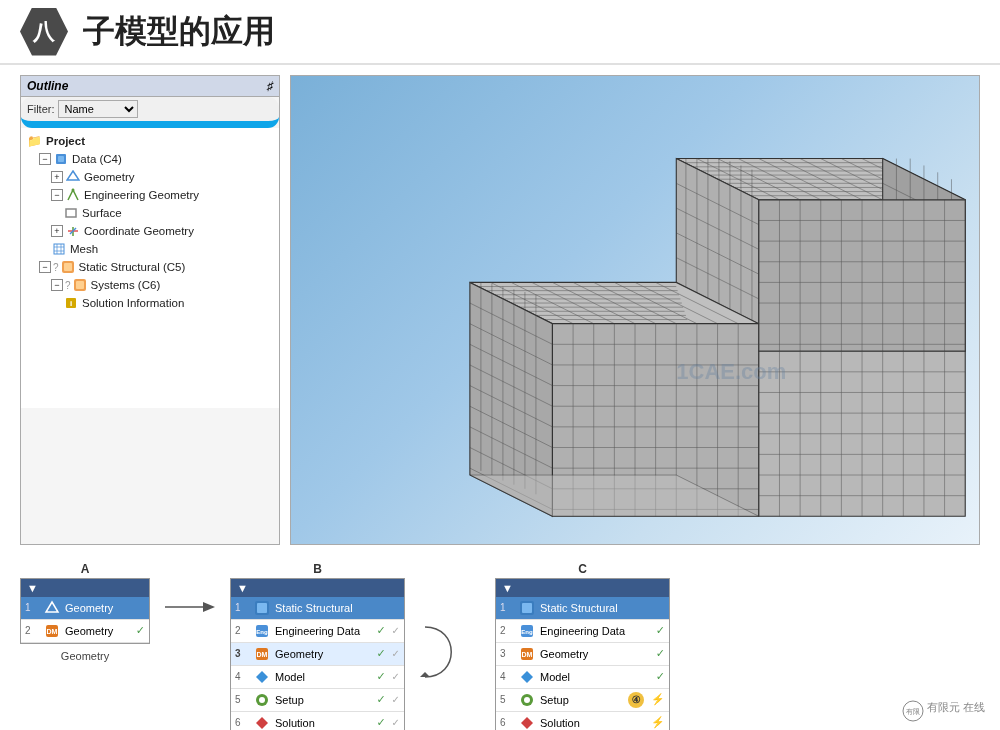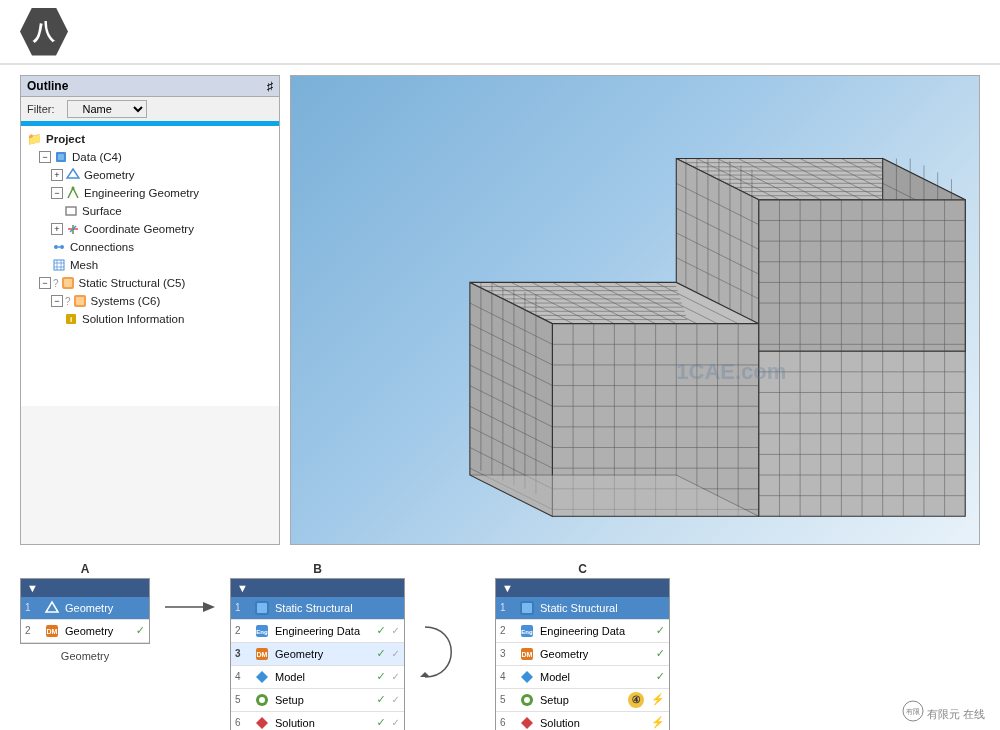--- a/index.html
+++ b/index.html
@@ -67,37 +67,39 @@
     }
     .outline-titlebar {
       background: #d0d8e8;
       padding: 3px 6px;
       font-size: 12px;
       font-weight: bold;
       display: flex;
       justify-content: space-between;
       align-items: center;
       border-bottom: 1px solid #aaa;
+      font-style: italic;
     }
     .outline-filter {
       display: flex;
       align-items: center;
       padding: 3px 6px;
-      gap: 12px;
-      border-bottom: 5px solid #0ea5e9;
+      gap: 3px;
+      border-bottom: 7px solid #0ea5e9;
       background: #f0f0f0;
+      border-radius: 11px;
     }
     .outline-filter label {
       font-size: 11px;
       color: #333;
     }
     .outline-filter select {
       font-size: 11px;
       border: 1px solid #aaa;
-      padding: 1px 11px;
+      padding: 1px 2px;
       width: 80px;
     }
     .outline-tree {
       padding: 4px 4px;
       background: #fff;
       min-height: 280px;
     }
     .tree-item {
       display: flex;
       align-items: center;
@@ -251,20 +253,21 @@
       height: 100%;
     }
   </style>
 </head>
 <body>
 
 <div class="header">
   <div class="header-badge">
     <span>八</span>
   </div>
+  <div class="header-title">子模型的应用</div>
 </div>
 
 <div class="main-content">
 
   <div class="top-section">
 
     <div class="outline-panel">
       <div class="outline-titlebar">
         <span>Outline</span>
         <span>♯</span>
@@ -329,30 +332,20 @@
           <span class="tree-icon icon-coordinate">
             <svg width="14" height="14" viewBox="0 0 14 14">
                 <line x1="7" y1="12" x2="7" y2="3" stroke="#5a9a3a" stroke-width="1.5"></line>
                 <line x1="2" y1="7" x2="12" y2="7" stroke="#e05050" stroke-width="1.5"></line>
                 <line x1="4" y1="10" x2="10" y2="4" stroke="#4a90d9" stroke-width="1.5"></line>
               </svg>
           </span>
           <span>Coordinate Geometry</span>
         </div>
 
-        <div class="tree-item tree-indent-2">
-          <span class="tree-icon icon-connections">
-            <svg width="14" height="14" viewBox="0 0 14 14">
-                <circle cx="4" cy="7" r="2" fill="#4a90d9"></circle>
-                <circle cx="10" cy="7" r="2" fill="#4a90d9"></circle>
-                <line x1="6" y1="7" x2="8" y2="7" stroke="#4a90d9" stroke-width="1.5"></line>
-              </svg>
-          </span>
-          <span>Connections</span>
-        </div>
 
         <div class="tree-item tree-indent-2">
           <span class="tree-icon icon-mesh">
             <svg width="14" height="14" viewBox="0 0 14 14">
                 <rect x="2" y="2" width="10" height="10" fill="none" stroke="#4a90d9" stroke-width="1"></rect>
                 <line x1="5" y1="2" x2="5" y2="12" stroke="#4a90d9" stroke-width="0.7"></line>
                 <line x1="9" y1="2" x2="9" y2="12" stroke="#4a90d9" stroke-width="0.7"></line>
                 <line x1="2" y1="5" x2="12" y2="5" stroke="#4a90d9" stroke-width="0.7"></line>
                 <line x1="2" y1="9" x2="12" y2="9" stroke="#4a90d9" stroke-width="0.7"></line>
               </svg>
@@ -781,21 +774,21 @@
               </svg>
           </span>
           <span class="row-label">Solution</span>
           <span class="row-status" style="color:#d04040;">⚡</span>
         </div>
 
       </div>
 
     </div>
 
-    <div style="position:absolute;bottom:8px;right:15px;font-size:11px;color:#888;display:flex;align-items:flex-end;gap:3px;">
+    <div style="position:absolute;bottom:8px;right:15px;font-size:11px;color:#888;display:flex;align-items:flex-start;gap:3px;">
       <svg width="22" height="22" viewBox="0 0 22 22">
         <circle cx="11" cy="11" r="10" fill="none" stroke="#888" stroke-width="1"></circle>
         <text x="11" y="14" text-anchor="middle" fill="#888" font-size="7">有限</text>
       </svg>
       <span>有限元 在线</span>
     </div>
 
   </div>
 </div>
 

